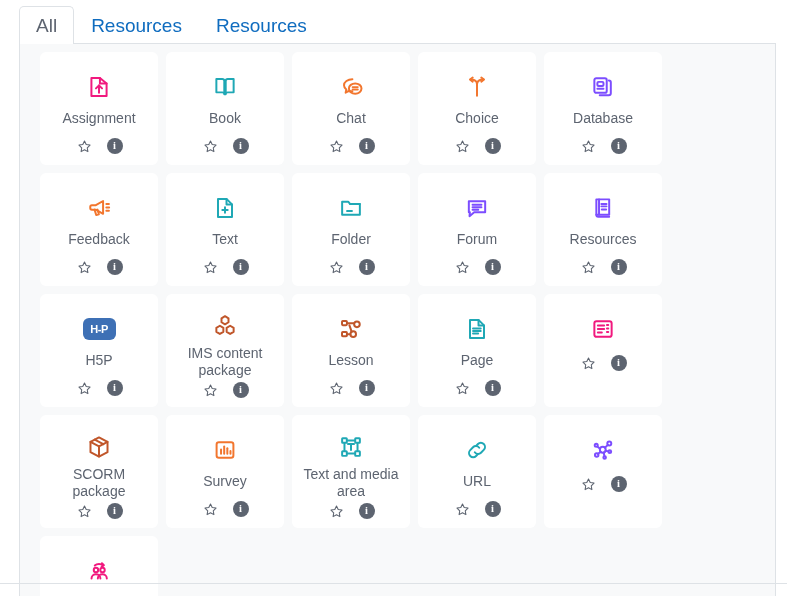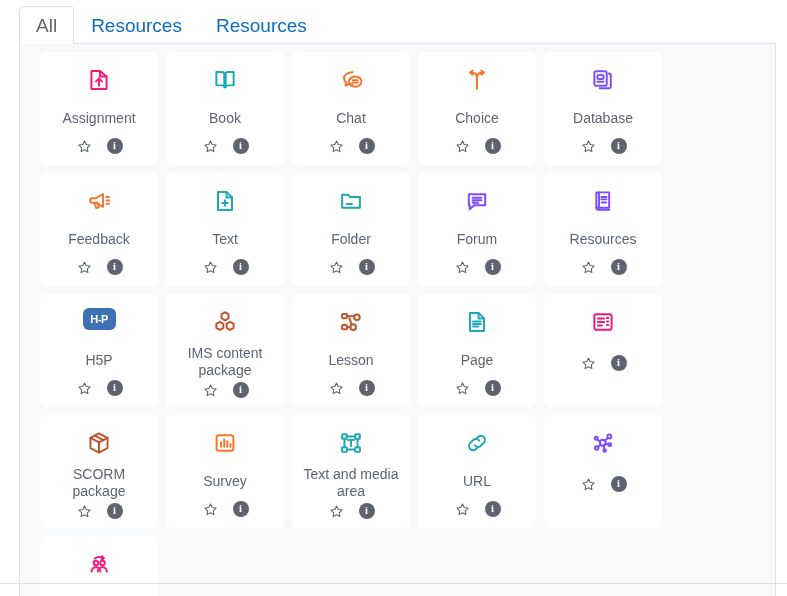--- a/index.html
+++ b/index.html
@@ -62,21 +62,21 @@
     box-sizing:border-box;
     display:flex;
     flex-direction:column;
     align-items:center;
     padding-top:14px;
     cursor:pointer;
     position:relative;
   }
   .icon-wrap{
     height:42px;width:100%;
-    display:flex;justify-content:center;
+    display:flex;align-items:center;justify-content:center;
   }
   .icon-wrap svg{display:block;}
   .card-label{
     font-size:14px;
     line-height:17px;
     color:#5d6470;
     text-align:center;
     width:108px;
     margin-top:2px;
     flex:1 1 auto;

